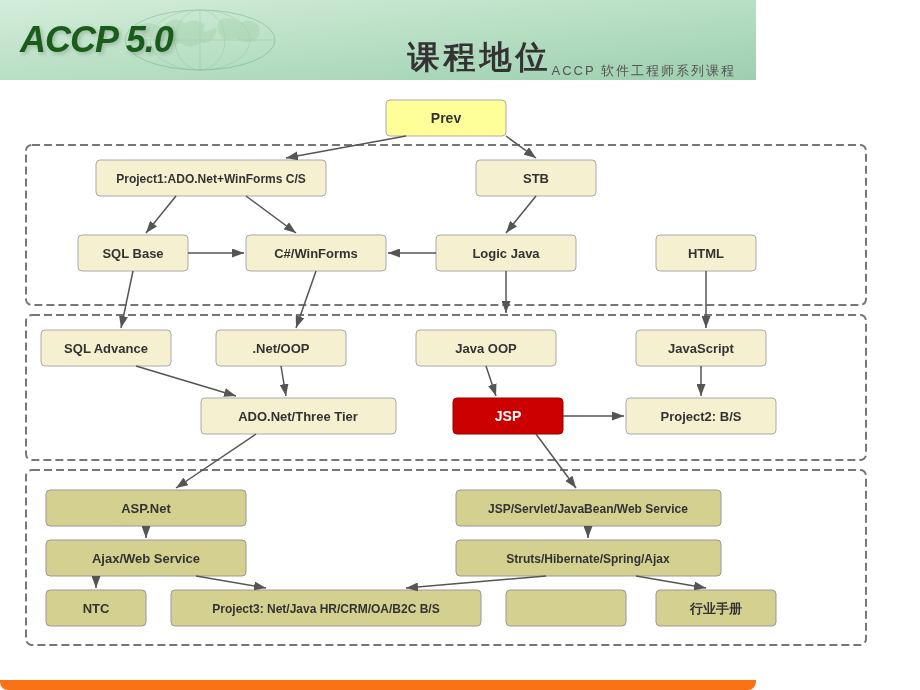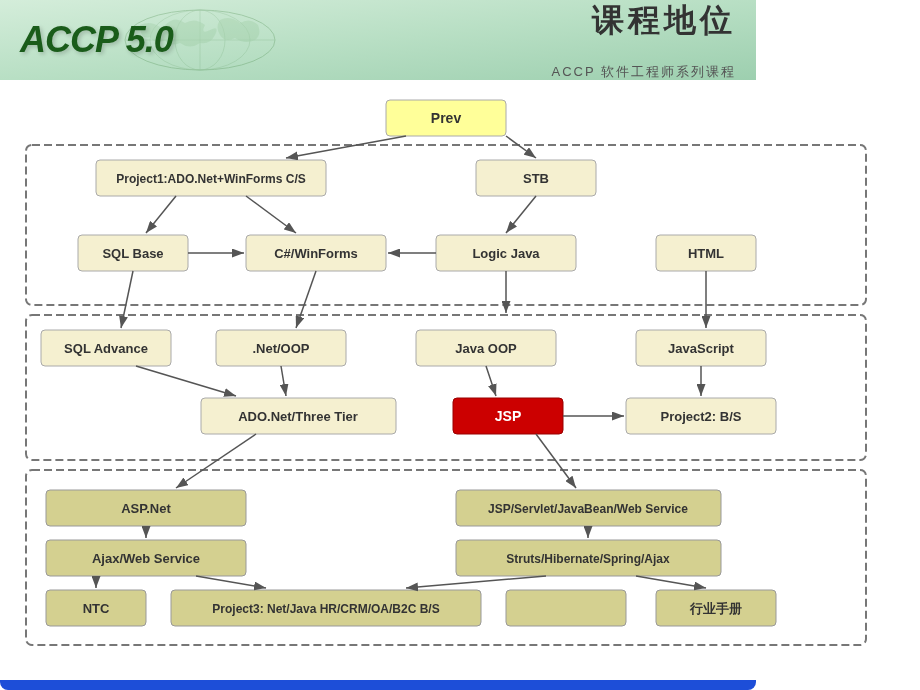--- a/index.html
+++ b/index.html
@@ -8,21 +8,21 @@
       height: 690px;
       background: #ffffff;
       font-family: Arial, sans-serif;
       overflow: hidden;
     }
 
     .page-container {
       width: 756px;
       height: 690px;
       position: relative;
-      background: #1d4ed8;
+      background: #f97316;
       border-radius: 8px;
     }
 
     
     .header {
       width: 100%;
       height: 80px;
       background: linear-gradient(135deg, #e8f5e9 0%, #c8e6c9 40%, #a5d6a7 100%);
       position: relative;
       display: flex;
@@ -51,21 +51,20 @@
     .accp-logo span {
       color: #1a5c1a;
     }
 
     .header-right {
       position: absolute;
       right: 20px;
       top: 0;
       bottom: 0;
       display: flex;
-      flex-direction: column;
       align-items: flex-end;
       justify-content: center;
       z-index: 1;
     }
 
     .header-title {
       font-size: 32px;
       font-weight: bold;
       color: #333;
       letter-spacing: 4px;

